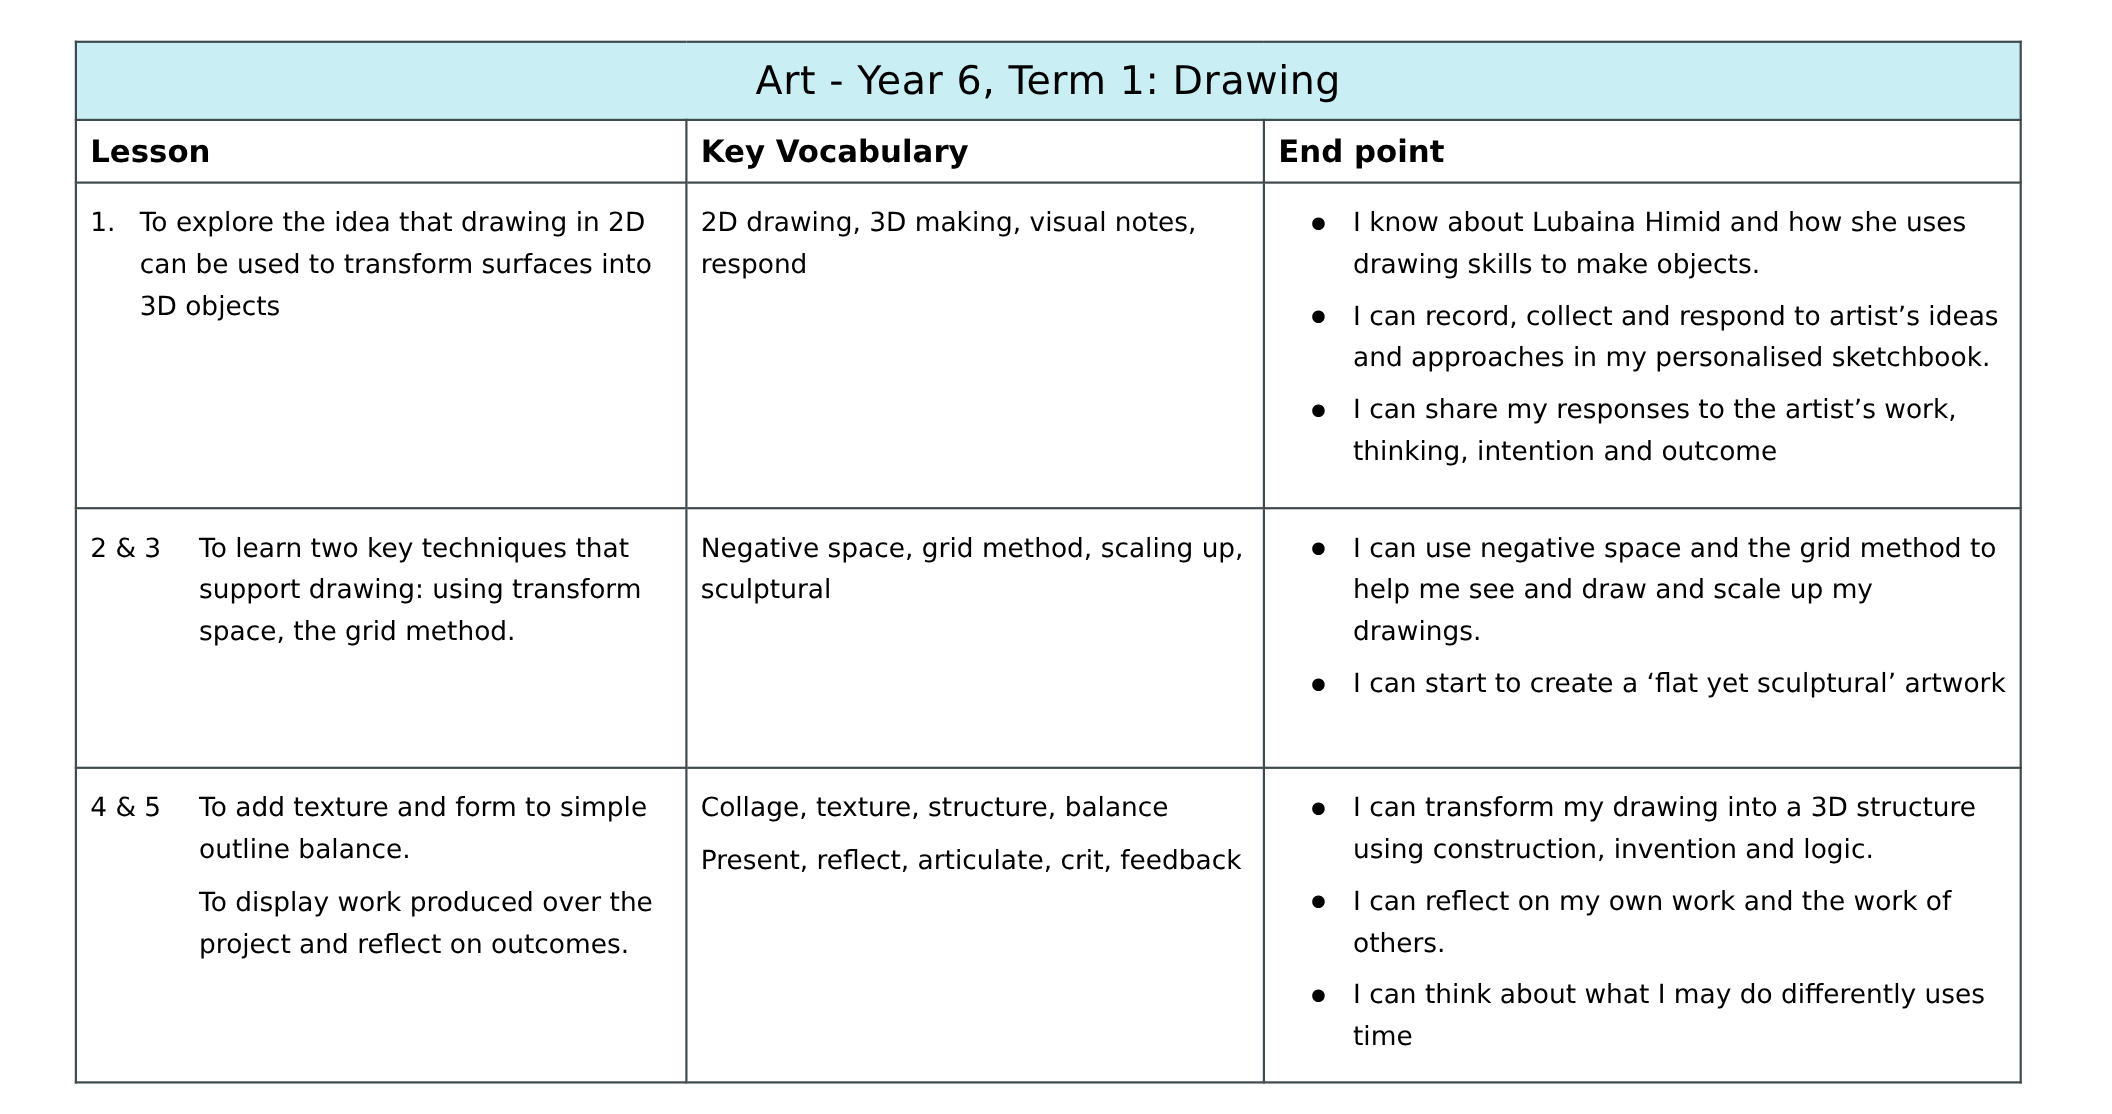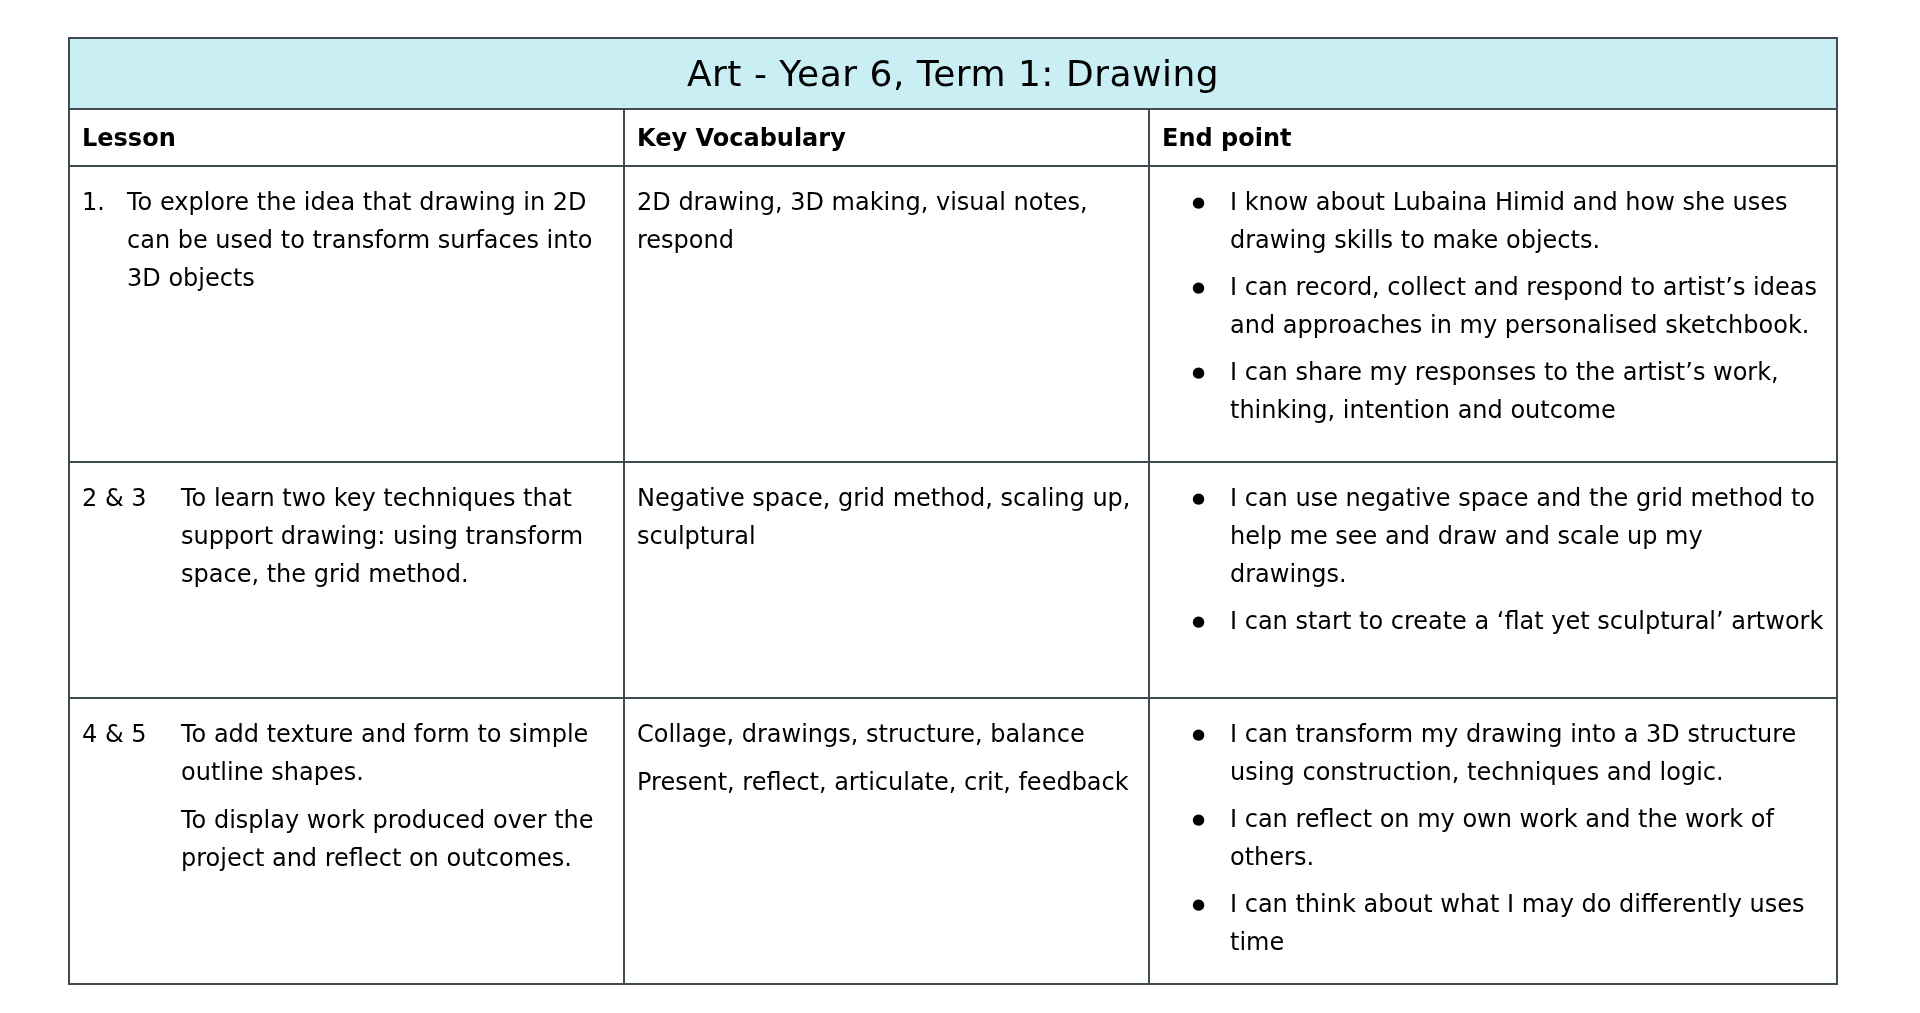--- a/index.html
+++ b/index.html
@@ -38,21 +38,21 @@
     font-weight:normal;
     text-align:center;
     padding:6px 8px;
     border-bottom-width:3px;
     letter-spacing:0.5px;
   }
   th.colhead{
     height:57px;
     text-align:left;
     vertical-align:middle;
-    font-size:24px;
+    font-size:28px;
     font-weight:bold;
     padding:8px 12px;
   }
   td.cell{
     vertical-align:top;
     padding:16px 12px 10px 12px;
     font-size:24px;
     line-height:38px;
   }
   tr.r1{height:296px;}
@@ -153,34 +153,34 @@
             </li>
           </ul>
         </td>
       </tr>
 
       <tr class="r3">
         <td class="cell">
           <div class="lesson-row wide">
             <span class="lesson-label">4 &amp; 5</span>
             <div class="lesson-text">
-              <p class="para">To add texture and form to simple outline shapes.</p>
+              <p class="para">To add texture and form to simple outline balance.</p>
               <p class="para">To display work produced over the project and reflect on outcomes.</p>
             </div>
           </div>
         </td>
         <td class="cell">
-          <p class="para">Collage, drawings, structure, balance</p>
+          <p class="para">Collage, texture, structure, balance</p>
           <p class="para">Present, reflect, articulate, crit, feedback</p>
         </td>
         <td class="cell">
           <ul class="endpoints">
             <li>
               <span class="bullet">●</span>
-              <span class="endpoint-text">I can transform my drawing into a 3D structure using construction, techniques and logic.</span>
+              <span class="endpoint-text">I can transform my drawing into a 3D structure using construction, invention and logic.</span>
             </li>
             <li>
               <span class="bullet">●</span>
               <span class="endpoint-text">I can reflect on my own work and the work of others.</span>
             </li>
             <li>
               <span class="bullet">●</span>
               <span class="endpoint-text">I can think about what I may do differently uses time</span>
             </li>
           </ul>

